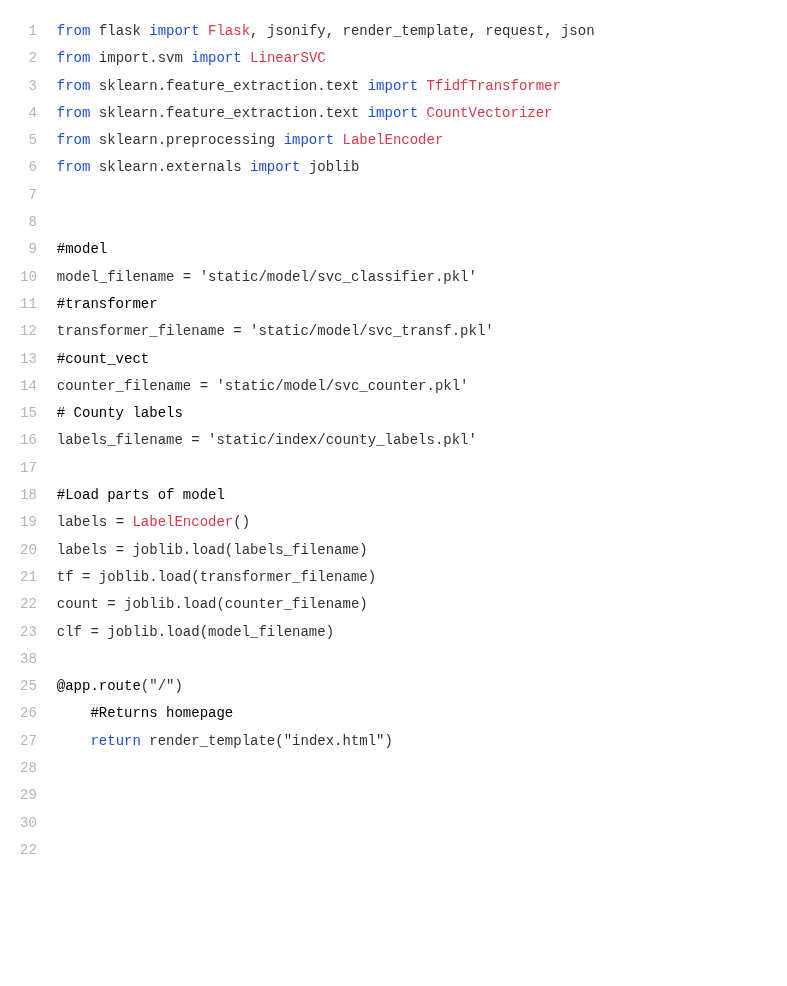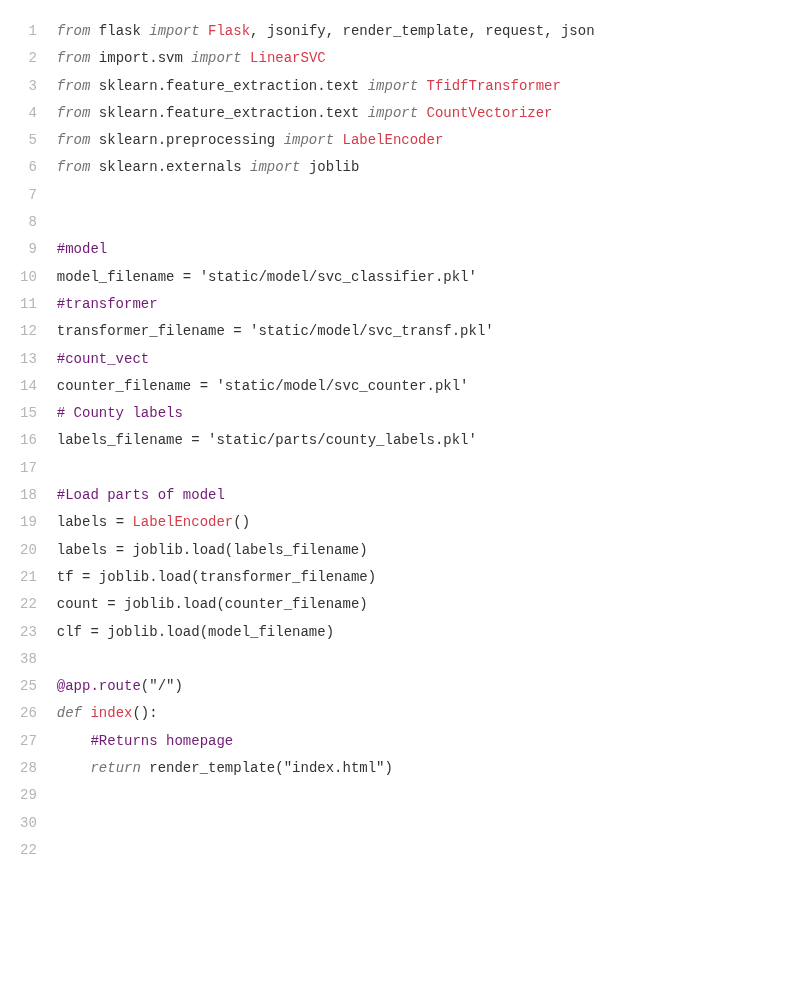--- a/index.html
+++ b/index.html
@@ -26,23 +26,23 @@
     min-height: 1.95em;
   }
   .lines {
     flex: 1 1 auto;
     color: #333333;
   }
   .lines .line {
     white-space: pre;
     min-height: 1.95em;
   }
-  .kw { color: #737373; font-style: italic; }          
+  .kw { color: #1d4ed8; }          
   .fn { color: #d73a49; }
-  .comment { color: #701a75; }
+  .comment { color: #000000; }
   
 </style>
 </head>
 <body>
 
 <div class="code-block">
   <div class="gutter" id="gutter">
       <div>1</div>
       <div>2</div>
       <div>3</div>
@@ -84,28 +84,27 @@
       <div class="line"><span class="kw">from</span><span> sklearn.externals </span><span class="kw">import</span><span> joblib</span></div>
       <div class="line">&nbsp;</div>
       <div class="line">&nbsp;</div>
       <div class="line"><span class="comment">#model</span></div>
       <div class="line"><span>model_filename </span><span>=</span><span> </span><span>'static/model/svc_classifier.pkl'</span></div>
       <div class="line"><span class="comment">#transformer</span></div>
       <div class="line"><span>transformer_filename </span><span>=</span><span> </span><span>'static/model/svc_transf.pkl'</span></div>
       <div class="line"><span class="comment">#count_vect</span></div>
       <div class="line"><span>counter_filename </span><span>=</span><span> </span><span>'static/model/svc_counter.pkl'</span></div>
       <div class="line"><span class="comment"># County labels</span></div>
-      <div class="line"><span>labels_filename </span><span>=</span><span> </span><span>'static/parts/county_labels.pkl'</span></div>
+      <div class="line"><span>labels_filename </span><span>=</span><span> </span><span>'static/index/county_labels.pkl'</span></div>
       <div class="line">&nbsp;</div>
       <div class="line"><span class="comment">#Load parts of model</span></div>
       <div class="line"><span>labels </span><span>=</span><span> </span><span class="fn">LabelEncoder</span><span>()</span></div>
       <div class="line"><span>labels </span><span>=</span><span> joblib.load(labels_filename)</span></div>
       <div class="line"><span>tf </span><span>=</span><span> joblib.load(transformer_filename)</span></div>
       <div class="line"><span>count </span><span>=</span><span> joblib.load(counter_filename)</span></div>
       <div class="line"><span>clf </span><span>=</span><span> joblib.load(model_filename)</span></div>
       <div class="line">&nbsp;</div>
       <div class="line"><span class="comment">@app.route</span><span>("/")</span></div>
-      <div class="line"><span class="kw">def</span><span> </span><span class="fn">index</span><span>():</span></div>
       <div class="line"><span>    </span><span class="comment">#Returns homepage</span></div>
       <div class="line"><span>    </span><span class="kw">return</span><span> render_template(</span><span>"index.html"</span><span>)</span></div>
       <div class="line">&nbsp;</div>
     </div>
 </div>
 
 </body></html>

